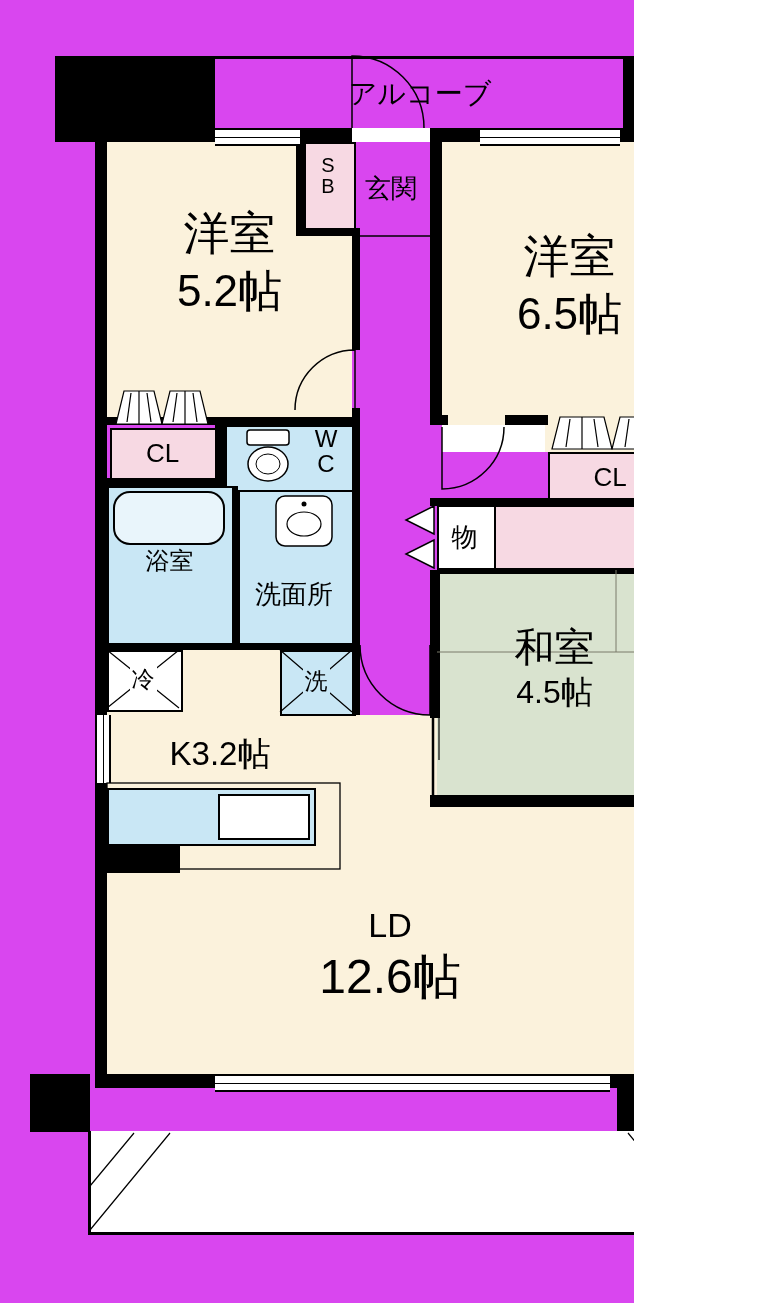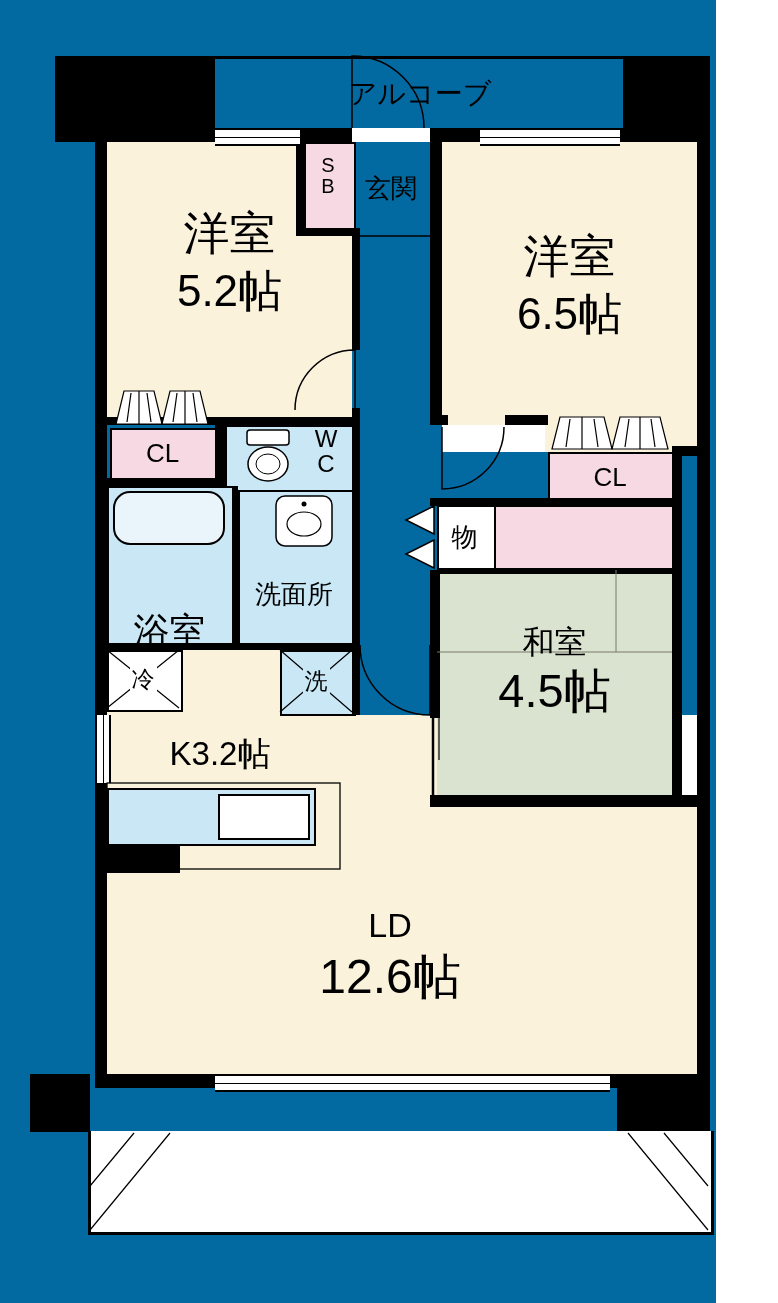--- a/index.html
+++ b/index.html
@@ -1,17 +1,17 @@
 <!DOCTYPE html>
 <html><head>
 <meta charset="utf-8">
 <style>
   html,body{margin:0;padding:0}
   body{width:778px;height:1303px;background:#fff;font-family:"Liberation Sans",sans-serif;color:#000}
-  .plan{position:relative;width:716px;height:1303px;overflow:hidden;background:#0369a1}
+  .plan{position:relative;width:634px;height:1303px;overflow:hidden;background:#d946ef}
   .wall{position:absolute;background:#000}
   .fill{position:absolute}
   .box{position:absolute;border:2px solid #000}
   .label{position:absolute;text-align:center;line-height:1.25;white-space:nowrap}
   .label .ln{display:block;line-height:1.25}
   .stack{white-space:normal;word-break:break-all;line-height:1.05;text-align:center}
   .window-h{position:absolute;background:#fff;border-top:2px solid #000;border-bottom:2px solid #000}
   .window-h::after{content:"";position:absolute;left:0;right:0;top:50%;margin-top:-0.5px;height:1px;background:#000}
   .window-v{position:absolute;background:#fff;border-left:2px solid #000;border-right:2px solid #000}
   .window-v::after{content:"";position:absolute;top:0;bottom:0;left:50%;margin-left:-0.5px;width:1px;background:#000}
@@ -145,36 +145,36 @@
     <span class="ln" style="font-size:46px">洋室</span>
     <span class="ln" style="font-size:44px">5.2帖</span>
   </div>
   <div class="label" style="left:442px;top:228px;width:255px">
     <span class="ln" style="font-size:46px">洋室</span>
     <span class="ln" style="font-size:44px">6.5帖</span>
   </div>
 
   <div class="label" style="left:110px;top:437px;width:105px;font-size:26px">CL</div>
   <div class="label stack" style="left:312px;top:426px;width:28px;font-size:24px">WC</div>
-  <div class="label" style="left:107px;top:608px;width:125px;font-size:36px">浴室</div>
+  <div class="label" style="left:107px;top:546px;width:125px;font-size:24px">浴室</div>
   <div class="label" style="left:238px;top:578px;width:112px;font-size:26px">洗面所</div>
 
   <div class="flexc" style="position:absolute;left:107px;top:650px;width:72px;height:58px">
     <span style="font-size:23px;background:#FFFFFF;padding:0 2px">冷</span>
   </div>
   <div class="flexc" style="position:absolute;left:280px;top:650px;width:72px;height:62px">
     <span style="font-size:23px;background:#C9E7F5;padding:0 2px">洗</span>
   </div>
 
   <div class="label" style="left:437px;top:521px;width:55px;font-size:26px">物</div>
   <div class="label" style="left:548px;top:461px;width:124px;font-size:26px">CL</div>
 
   <div class="label" style="left:437px;top:622px;width:235px">
-    <span class="ln" style="font-size:32px">和室</span>
-    <span class="ln" style="font-size:47px">4.5帖</span>
+    <span class="ln" style="font-size:40px">和室</span>
+    <span class="ln" style="font-size:32px">4.5帖</span>
   </div>
 
   <div class="label" style="left:115px;top:733px;width:210px;font-size:33px">K3.2帖</div>
 
   <div class="label" style="left:195px;top:904px;width:390px">
     <span class="ln" style="font-size:34px">LD</span>
     <span class="ln" style="font-size:48px">12.6帖</span>
   </div>
 
 

